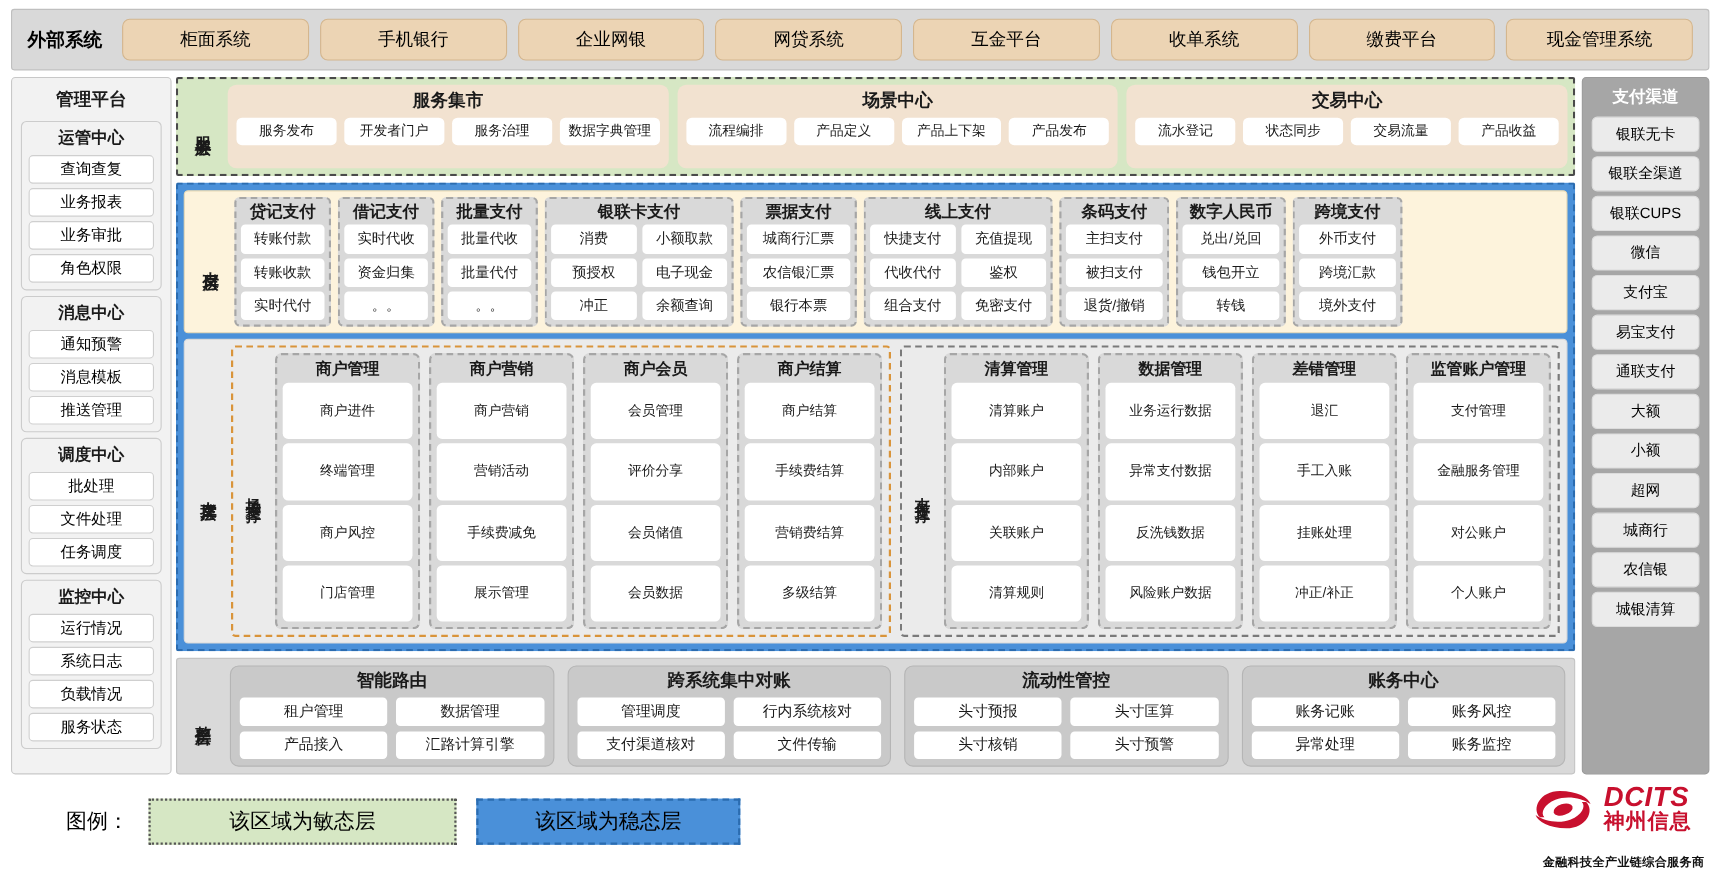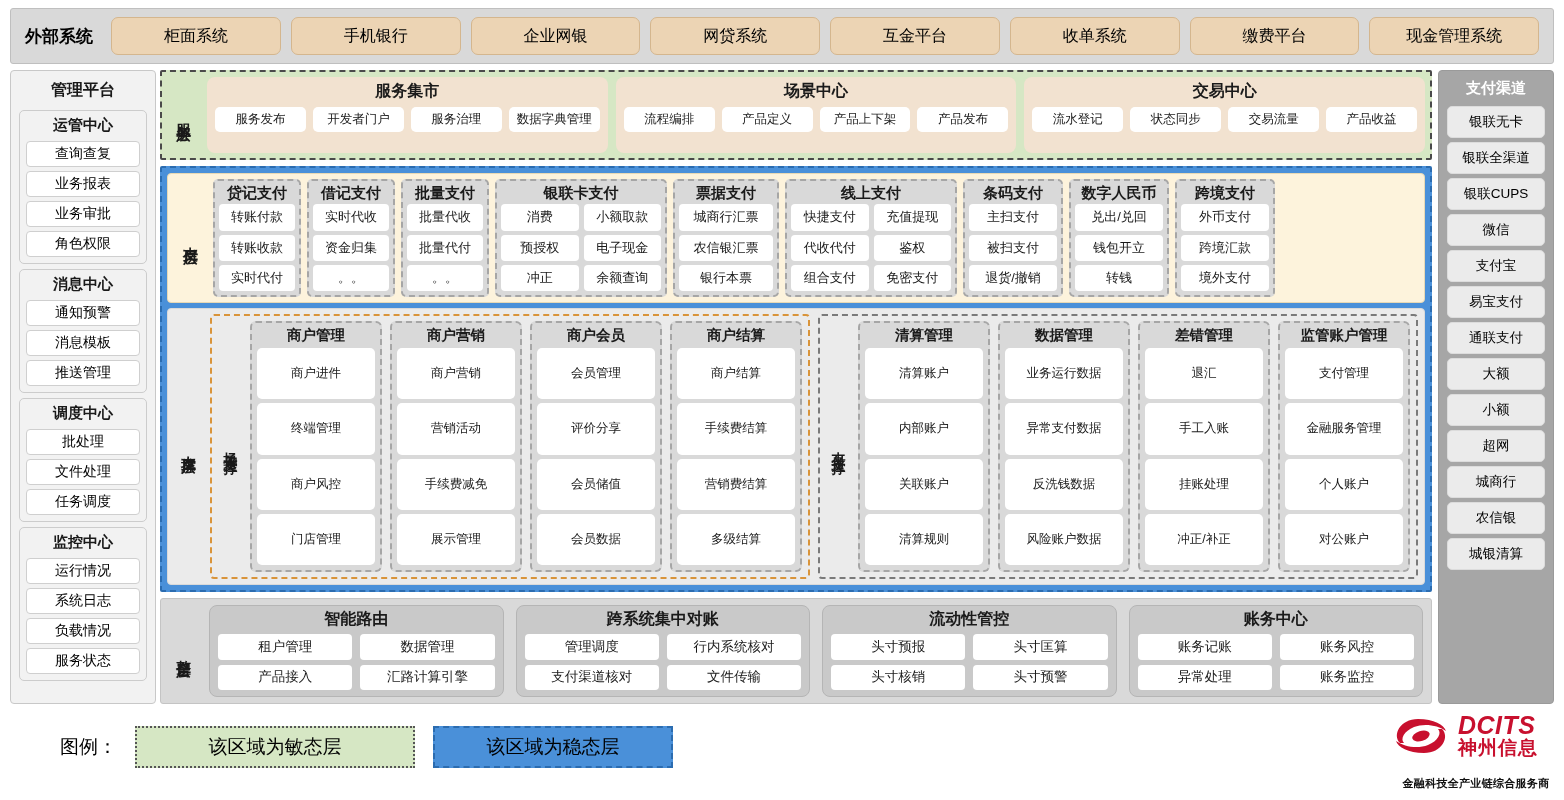--- a/index.html
+++ b/index.html
@@ -522,22 +522,22 @@
                   <div class="sup-chip">手工入账</div>
                   <div class="sup-chip">挂账处理</div>
                   <div class="sup-chip">冲正/补正</div>
                 </div>
               </div>
               <div class="sup-col">
                 <div class="col-title">监管账户管理</div>
                 <div class="col-body">
                   <div class="sup-chip">支付管理</div>
                   <div class="sup-chip">金融服务管理</div>
+                  <div class="sup-chip">对公账户</div>
                   <div class="sup-chip">个人账户</div>
-                  <div class="sup-chip">对公账户</div>
                 </div>
               </div>
             </div>
           </div>
         </div>
     </div>
 
   </div>
 
   <div id="integration-layer">

